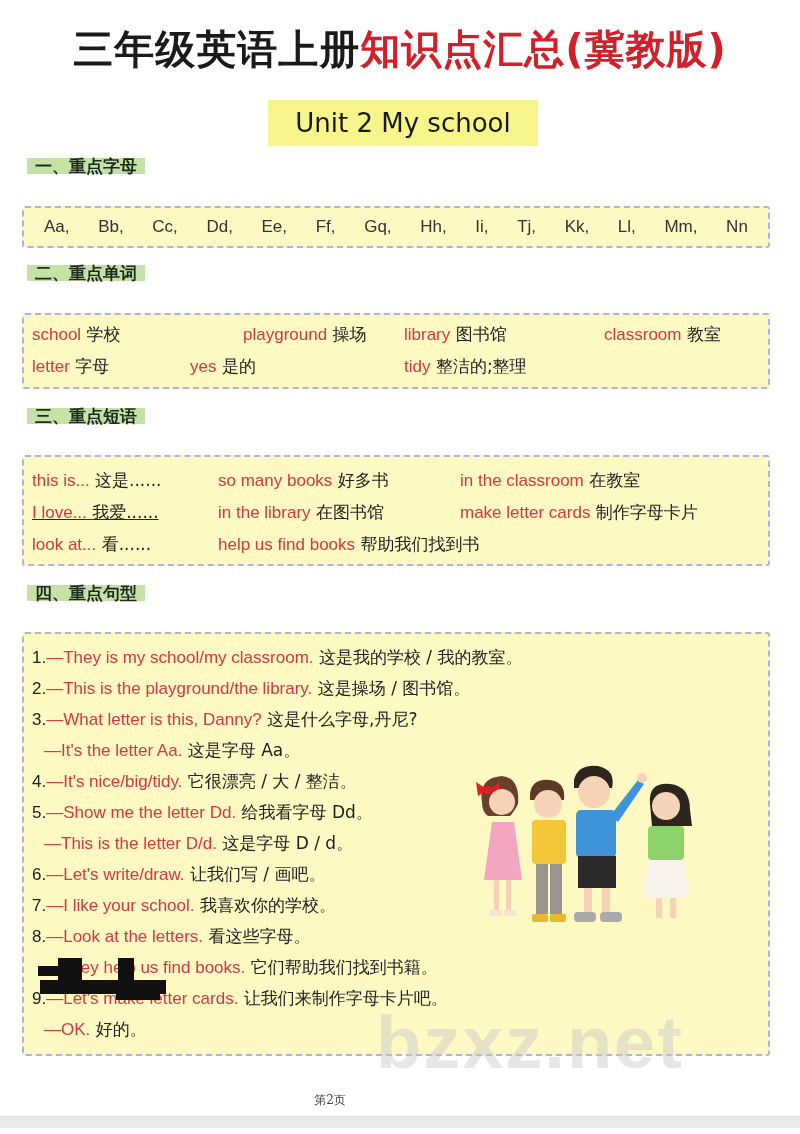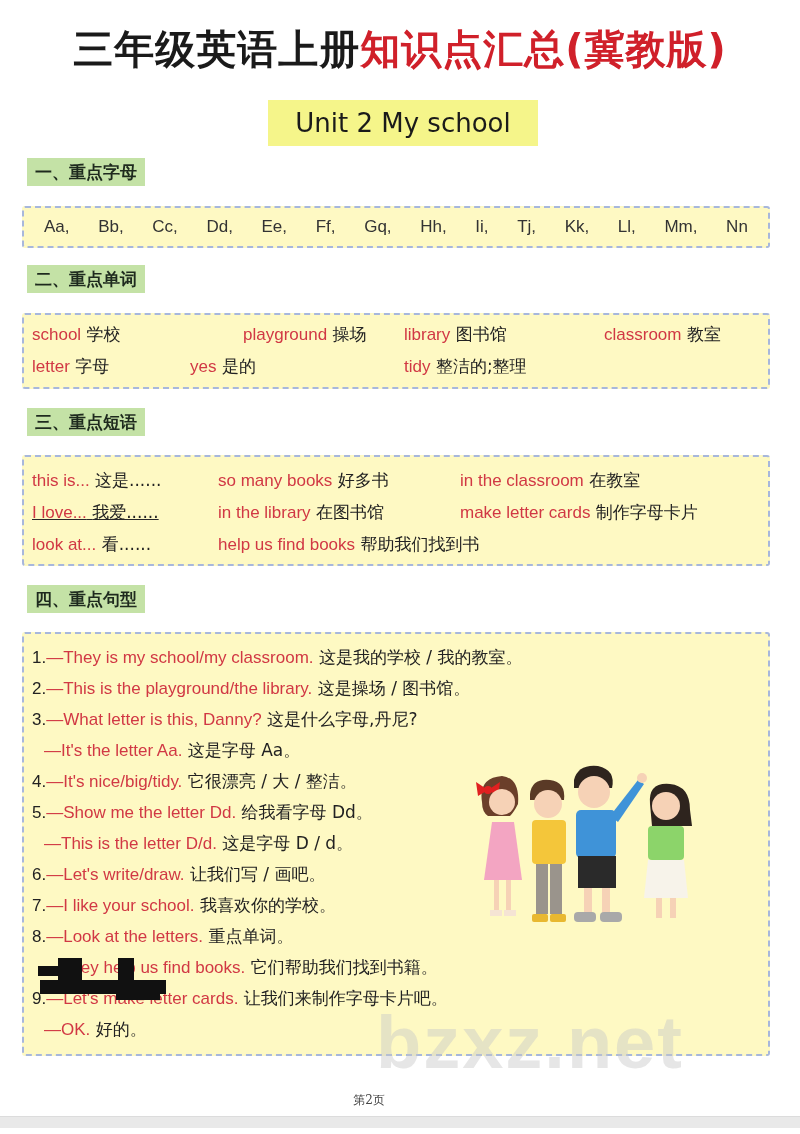--- a/index.html
+++ b/index.html
@@ -9,21 +9,21 @@
   .page { position: absolute; left: 0; top: 0; width: 800px; height: 1116px; background: #ffffff; }
   .page-gap { position: absolute; left: 0; top: 1116px; width: 800px; height: 12px; background: #e9e9e9; border-top: 1px solid #dcdcdc; }
   .next-page { position: absolute; left: 0; top: 1128px; width: 800px; height: 6px; background: #ffffff; }
 
   .main-title { position: absolute; left: 0; top: 22px; width: 800px; text-align: center; font-size: 40px; font-weight: bold; letter-spacing: 1px; white-space: nowrap; }
   .main-title .black { color: #1a1a1a; }
   .main-title .red { color: #d0202a; }
 
   .unit-badge { position: absolute; left: 268px; top: 100px; width: 270px; height: 46px; background: #f5f58a; display: flex; align-items: center; justify-content: center; font-size: 26px; color: #1a1a1a; font-family: "DejaVu Sans", sans-serif; }
 
-  .sec-head { position: absolute; left: 27px; height: 28px; background: #c4e2a6; padding: 0 8px; display: flex; align-items: center; font-size: 17px; font-weight: bold; color: #1e2a1e; font-family: "DejaVu Serif", serif; }
+  .sec-head { position: absolute; left: 27px; height: 16px; background: #c4e2a6; padding: 0 8px; display: flex; align-items: center; font-size: 17px; font-weight: bold; color: #1e2a1e; font-family: "DejaVu Serif", serif; }
 
   .box { position: absolute; left: 22px; width: 748px; border: 2px dashed #a7b7dc; border-radius: 3px; background: #fef9c3; }
 
   .letters { top: 206px; height: 42px; display: flex; align-items: center; padding: 0 20px; justify-content: space-between; font-size: 17px; color: #333; font-family: "Liberation Sans", sans-serif; }
 
   .en { color: #d13844; font-family: "Liberation Sans", sans-serif; }
   .cn { color: #222; font-family: "DejaVu Sans", sans-serif; }
   .blk { color: #222; font-family: "Liberation Sans", sans-serif; }
 
   .words { top: 313px; height: 76px; font-size: 17px; }
@@ -33,21 +33,21 @@
   .phrase { position: absolute; white-space: nowrap; }
 
   .sentences { top: 632px; height: 424px; font-size: 17px; }
   .sent { position: absolute; left: 8px; white-space: nowrap; }
 
   .illustration { position: absolute; left: 470px; top: 760px; width: 230px; height: 180px; }
 
   .censor { position: absolute; background: #111; }
   .watermark { position: absolute; left: 376px; top: 1000px; font-size: 74px; font-weight: bold; color: rgba(200,200,200,0.45); font-family: "Liberation Sans", sans-serif; letter-spacing: 2px; }
 
-  .page-num { position: absolute; left: 0; top: 1092px; width: 660px; text-align: center; font-size: 12px; color: #444; font-family: "DejaVu Serif", serif; margin-left: 39px; }
+  .page-num { position: absolute; left: 0; top: 1092px; width: 660px; text-align: center; font-size: 12px; color: #444; font-family: "DejaVu Serif", serif; }
 </style>
 </head>
 <body>
 
 <div class="page">
 
   <div class="main-title">
     <span class="black">三年级英语上册</span><span class="red">知识点汇总(冀教版)</span>
   </div>
 
@@ -98,21 +98,21 @@
   <div class="box sentences">
     <div class="sent" style="top:12px;"><span class="blk">1.</span><span class="en">—They is my school/my classroom.</span> <span class="cn">这是我的学校 / 我的教室。</span></div>
     <div class="sent" style="top:43px;"><span class="blk">2.</span><span class="en">—This is the playground/the library.</span> <span class="cn">这是操场 / 图书馆。</span></div>
     <div class="sent" style="top:74px;"><span class="blk">3.</span><span class="en">—What letter is this, Danny?</span> <span class="cn">这是什么字母,丹尼?</span></div>
     <div class="sent" style="top:105px; left:20px;"><span class="blk"></span><span class="en">—It's the letter Aa.</span> <span class="cn">这是字母 Aa。</span></div>
     <div class="sent" style="top:136px;"><span class="blk">4.</span><span class="en">—It's nice/big/tidy.</span> <span class="cn">它很漂亮 / 大 / 整洁。</span></div>
     <div class="sent" style="top:167px;"><span class="blk">5.</span><span class="en">—Show me the letter Dd.</span> <span class="cn">给我看字母 Dd。</span></div>
     <div class="sent" style="top:198px; left:20px;"><span class="blk"></span><span class="en">—This is the letter D/d.</span> <span class="cn">这是字母 D / d。</span></div>
     <div class="sent" style="top:229px;"><span class="blk">6.</span><span class="en">—Let's write/draw.</span> <span class="cn">让我们写 / 画吧。</span></div>
     <div class="sent" style="top:260px;"><span class="blk">7.</span><span class="en">—I like your school.</span> <span class="cn">我喜欢你的学校。</span></div>
-    <div class="sent" style="top:291px;"><span class="blk">8.</span><span class="en">—Look at the letters.</span> <span class="cn">重点单词。</span></div>
+    <div class="sent" style="top:291px;"><span class="blk">8.</span><span class="en">—Look at the letters.</span> <span class="cn">看这些字母。</span></div>
     <div class="sent" style="top:322px; left:20px;"><span class="blk"></span><span class="en">—They help us find books.</span> <span class="cn">它们帮助我们找到书籍。</span></div>
     <div class="sent" style="top:353px;"><span class="blk">9.</span><span class="en">—Let's make letter cards.</span> <span class="cn">让我们来制作字母卡片吧。</span></div>
     <div class="sent" style="top:384px; left:20px;"><span class="blk"></span><span class="en">—OK.</span> <span class="cn">好的。</span></div>
   </div>
 
   <svg class="illustration" viewBox="0 0 230 180">
 
     <g>
       <path d="M12 42 Q8 18 32 16 Q50 18 48 44 Q44 52 40 56 L18 56 Q12 52 12 42Z" fill="#6b3f2a"></path>
       <path d="M6 22 L18 30 L8 36 Z M30 22 L18 30 L28 36 Z" fill="#e02020"></path>

